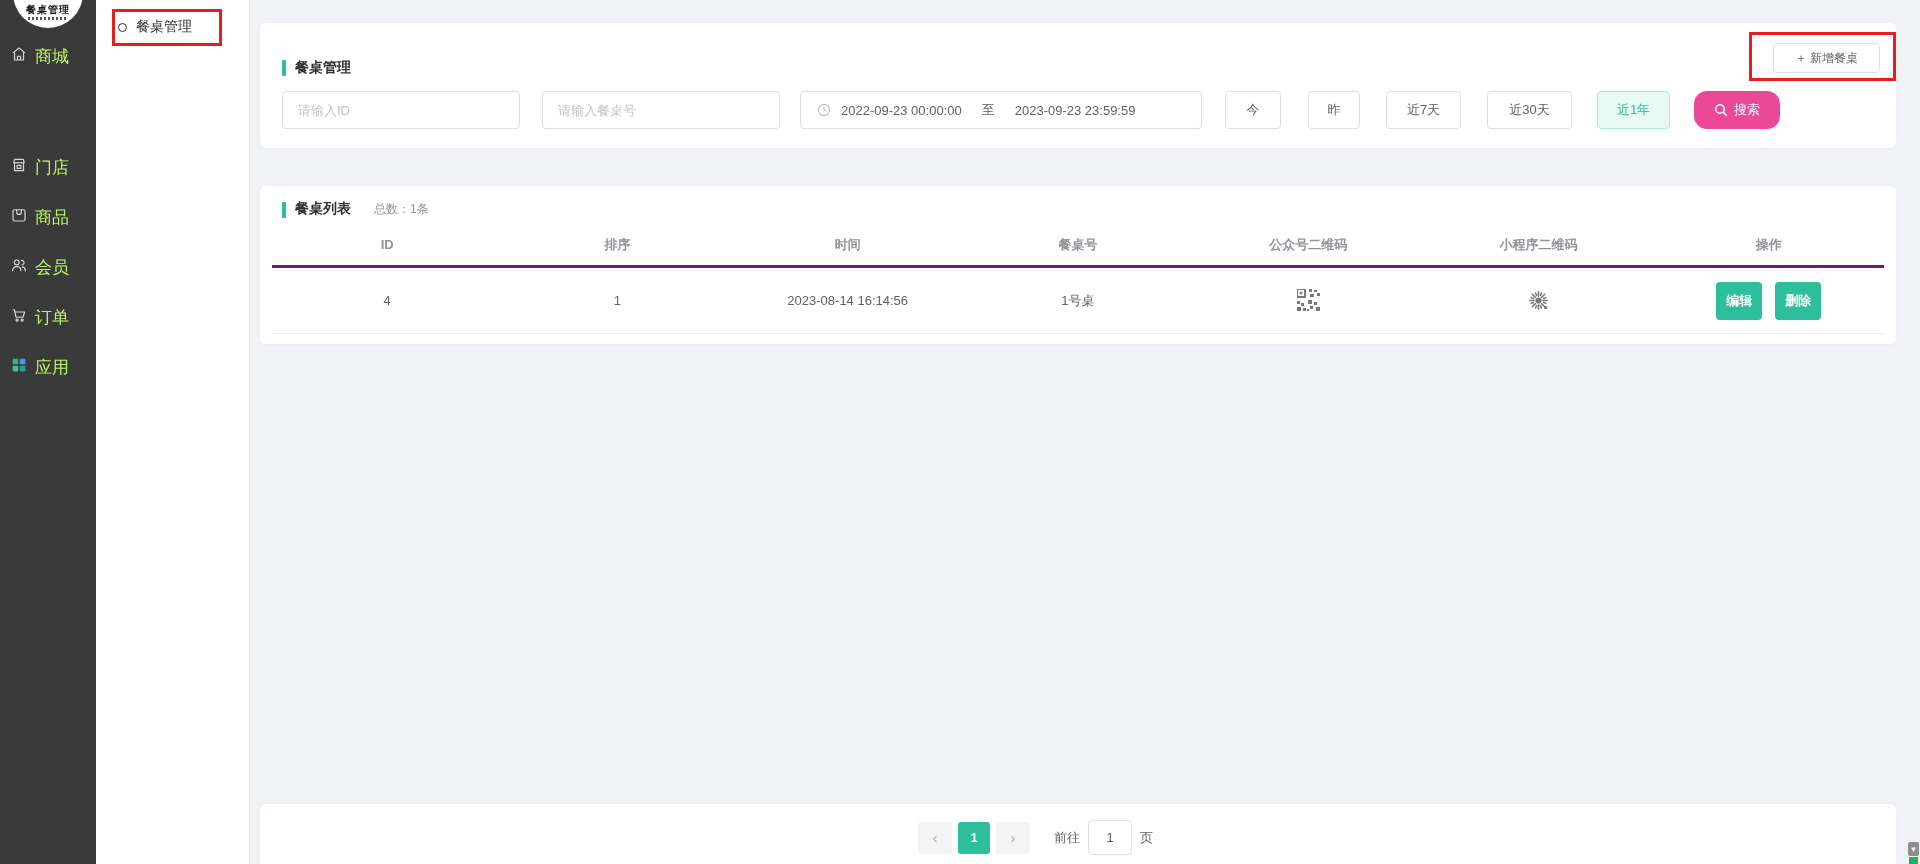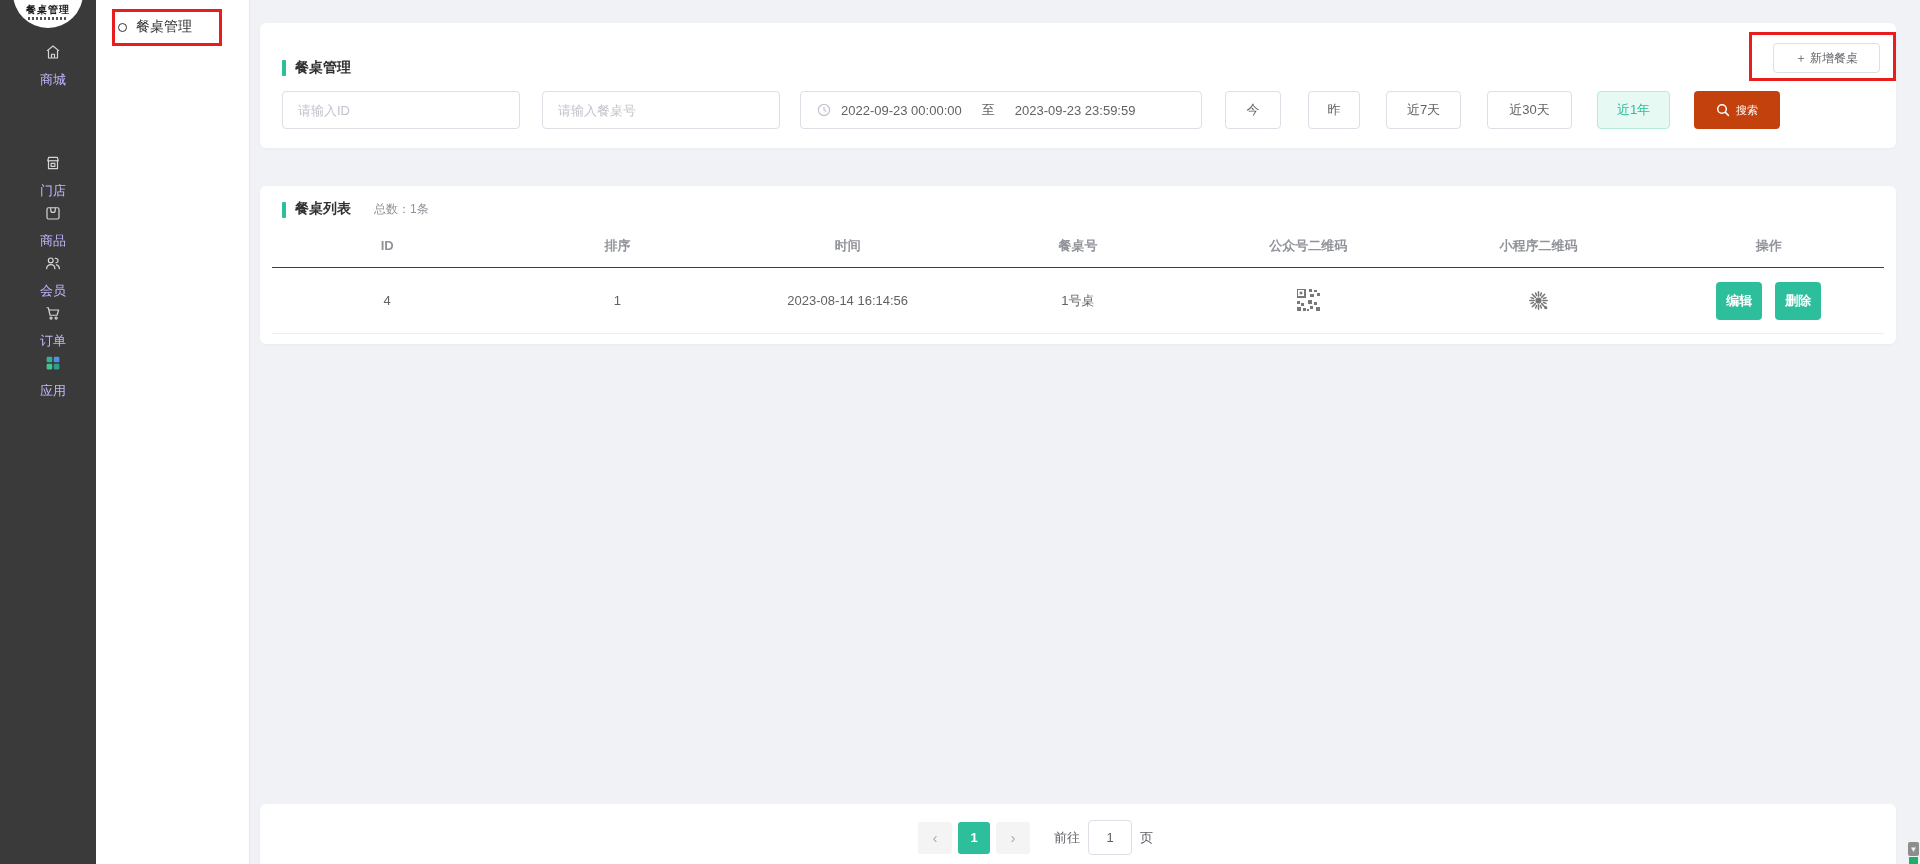--- a/index.html
+++ b/index.html
@@ -6,21 +6,21 @@
   html,body { width:1920px; height:864px; overflow:hidden; }
   body { font-family:"Liberation Sans","DejaVu Sans",sans-serif; background:#f0f2f5; position:relative; }
 
   
   .dark-sidebar { position:absolute; left:0; top:0; width:96px; height:864px; background:#3a3a3a; z-index:5; }
   .logo-circle { position:absolute; left:13px; top:-42px; width:70px; height:70px; border-radius:50%;
     background:#fff; display:flex; flex-direction:column; align-items:center; justify-content:flex-end; padding-bottom:8px; }
   .logo-text { font-size:10px; font-weight:bold; color:#1d1d1d; letter-spacing:1px; line-height:11px; }
   .logo-subline { width:40px; height:3px; margin-top:2px; background:repeating-linear-gradient(90deg,#555 0 2px,transparent 2px 4px); }
   .side-item { position:absolute; left:0; width:96px; height:26px; display:flex; align-items:center; padding-left:10px; gap:7px;
-    color:#c4b5fd; font-size:13px; cursor:pointer;flex-direction:column; }
+    color:#bef264; font-size:17px; cursor:pointer; }
   .side-item svg { flex:0 0 auto; }
 
   
   .submenu { position:absolute; left:96px; top:0; width:154px; height:864px; background:#fff; border-right:1px solid #e6e6e6; z-index:4; }
   .submenu-item { position:absolute; left:0; top:14px; width:154px; height:26px; display:flex; align-items:center; padding-left:22px; gap:9px;
     color:#303133; font-size:14px; cursor:pointer; }
   .ring { width:9px; height:9px; border:1.6px solid #303133; border-radius:50%; background:#fff; }
 
   
   .card { position:absolute; left:260px; width:1636px; background:#fff; border-radius:6px; box-shadow:0 1px 3px rgba(0,0,0,0.03); }
@@ -37,31 +37,31 @@
   .f-abs { position:absolute; top:68px; height:38px; }
   .txt-input { border:1px solid #dcdfe6; border-radius:4px; font-size:13px; color:#606266; padding:0 15px; outline:none;
     font-family:inherit; background:#fff; }
   .txt-input::placeholder { color:#c0c4cc; }
   .date-range { border:1px solid #dcdfe6; border-radius:4px; display:flex; align-items:center; padding:0 16px; gap:10px;
     font-size:13px; color:#606266; background:#fff; cursor:pointer; }
   .date-sep { margin:0 10px; color:#606266; }
   .quick-btn { border:1px solid #dcdfe6; border-radius:4px; background:#fff; color:#606266; font-size:13px;
     display:flex; align-items:center; justify-content:center; cursor:pointer; font-family:inherit; }
   .quick-btn.active { background:#e6f9f2; border-color:#b3ecd9; color:#2dbe9b; }
-  .search-btn { background:#c2410c; border:none; border-radius:4px; color:#fff; font-size:11px;
+  .search-btn { background:#ec4899; border:none; border-radius:13px; color:#fff; font-size:13px;
     display:flex; align-items:center; justify-content:center; gap:6px; cursor:pointer; font-family:inherit; }
   .add-btn { position:absolute; left:1513px; top:20px; width:107px; height:30px; background:#fff; border:1px solid #dcdfe6;
     border-radius:4px; font-size:12px; color:#606266; display:flex; align-items:center; justify-content:center; gap:3px;
     cursor:pointer; font-family:inherit; }
 
   
   .tbl { position:absolute; left:12px; top:38px; width:1612px; }
   .tr { display:flex; width:100%; }
   .th, .td { flex:1 1 0; display:flex; align-items:center; justify-content:center; }
-  .tr-head { height:44px; border-bottom:1px solid #701a75; }
+  .tr-head { height:44px; border-bottom:3px solid #701a75; }
   .th { font-size:13px; font-weight:bold; color:#909399; }
   .tr-body { height:66px; border-bottom:1px solid #ebeef5; }
   .td { font-size:13px; color:#606266; }
   .act-btn { width:46px; height:38px; background:#2dbe9b; color:#fff; border:none; border-radius:4px; font-size:13px;
     font-weight:600; cursor:pointer; font-family:inherit; }
   .act-gap { margin-left:13px; }
 
   
   .pager { position:absolute; left:658px; top:16px; display:flex; align-items:center; }
   .pg-btn { width:34px; height:32px; background:#f4f4f5; border:none; border-radius:3px; color:#a8abb2; font-size:15px;

